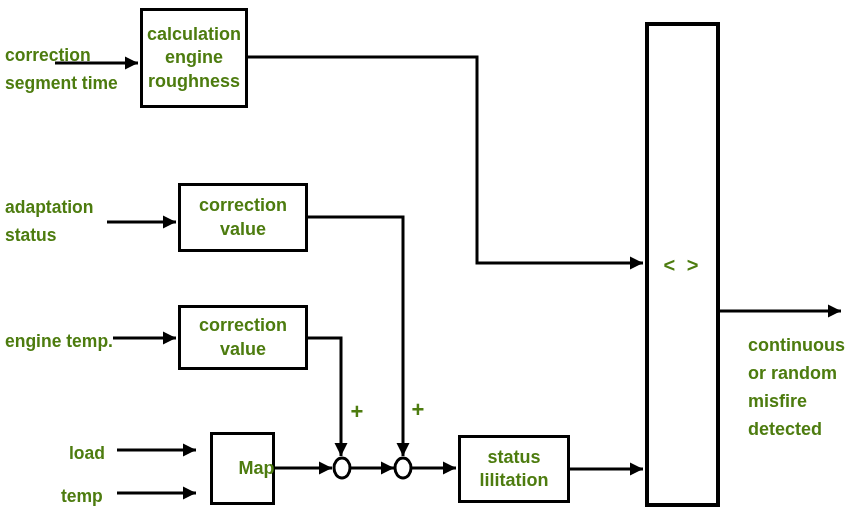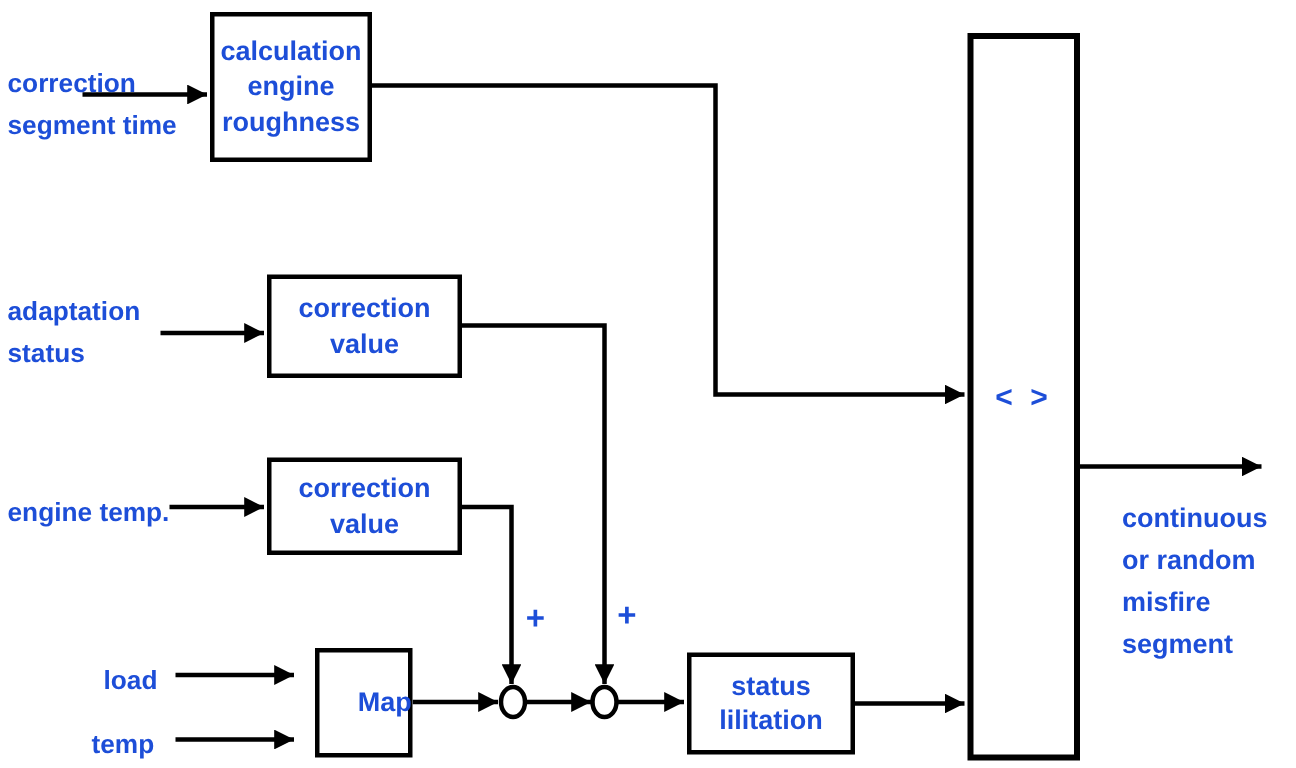--- a/index.html
+++ b/index.html
@@ -2,21 +2,21 @@
 <html><head>
 <meta charset="utf-8">
 <style>
   html, body { margin: 0; padding: 0; background: #ffffff; }
   #canvas {
     position: relative;
     width: 864px;
     height: 512px;
     background: #ffffff;
     font-family: "Liberation Sans", sans-serif;
-    color: #1d4ed8;
+    color: #4d7c0f;
     overflow: hidden;
   }
   #wires { position: absolute; left: 0; top: 0; width: 864px; height: 512px; }
   .box {
     position: absolute;
     box-sizing: border-box;
     border: 3px solid #000;
     background: #fff;
     display: flex;
     align-items: center;
@@ -99,19 +99,19 @@
   <div class="lbl" style="left:5px; top:194px;">adaptation
 status</div>
 
   <div class="lbl" style="left:69px; top:440px;">load</div>
 
   <div class="lbl" style="left:61px; top:483px;">temp</div>
 
   <div class="lbl" style="left:748px; top:332px; font-size:18px; line-height:1.55;">continuous
 or random
 misfire
-segment</div>
+detected</div>
 
   <div class="plus" style="left:357px; top:412px;">+</div>
 
   <div class="plus" style="left:418px; top:410px;">+</div>
 
 </div>
 
 </body></html>

